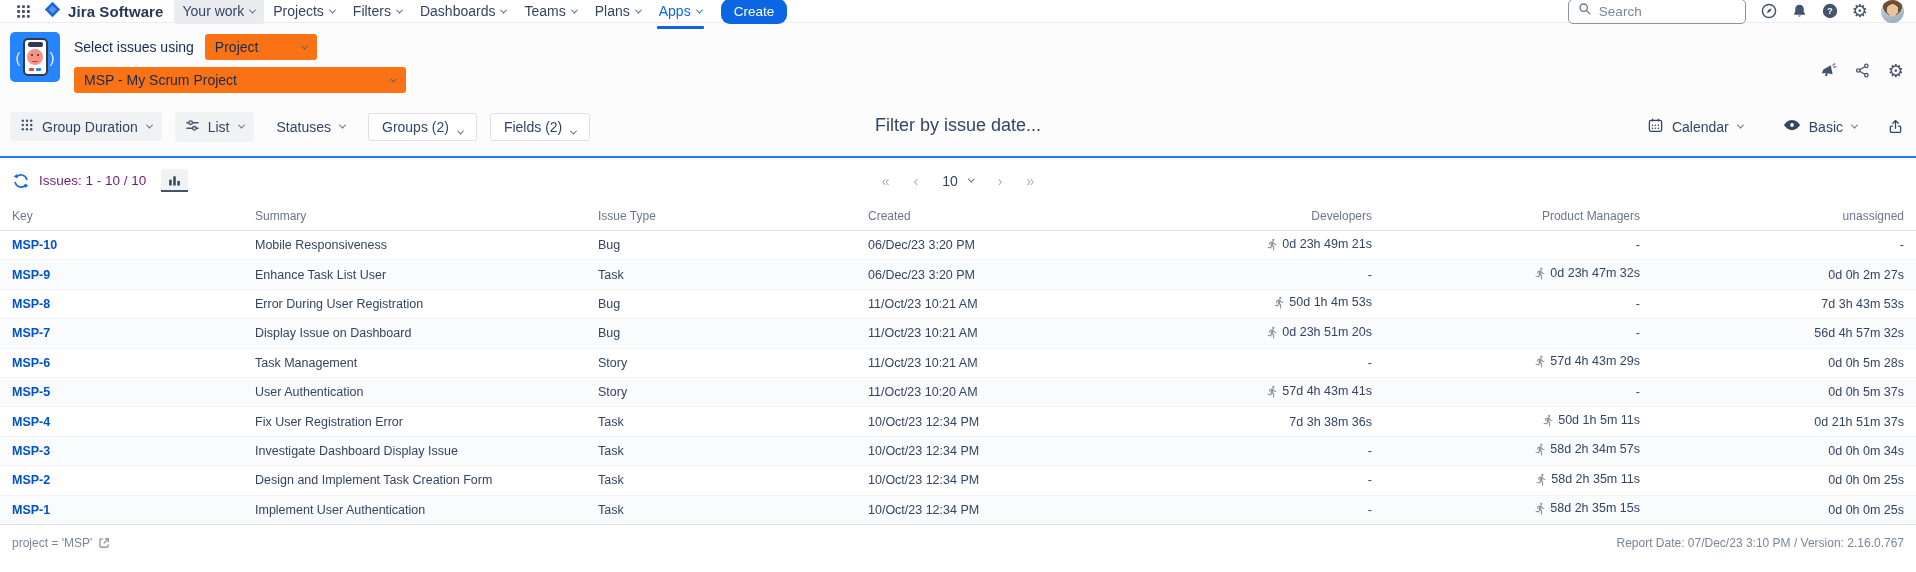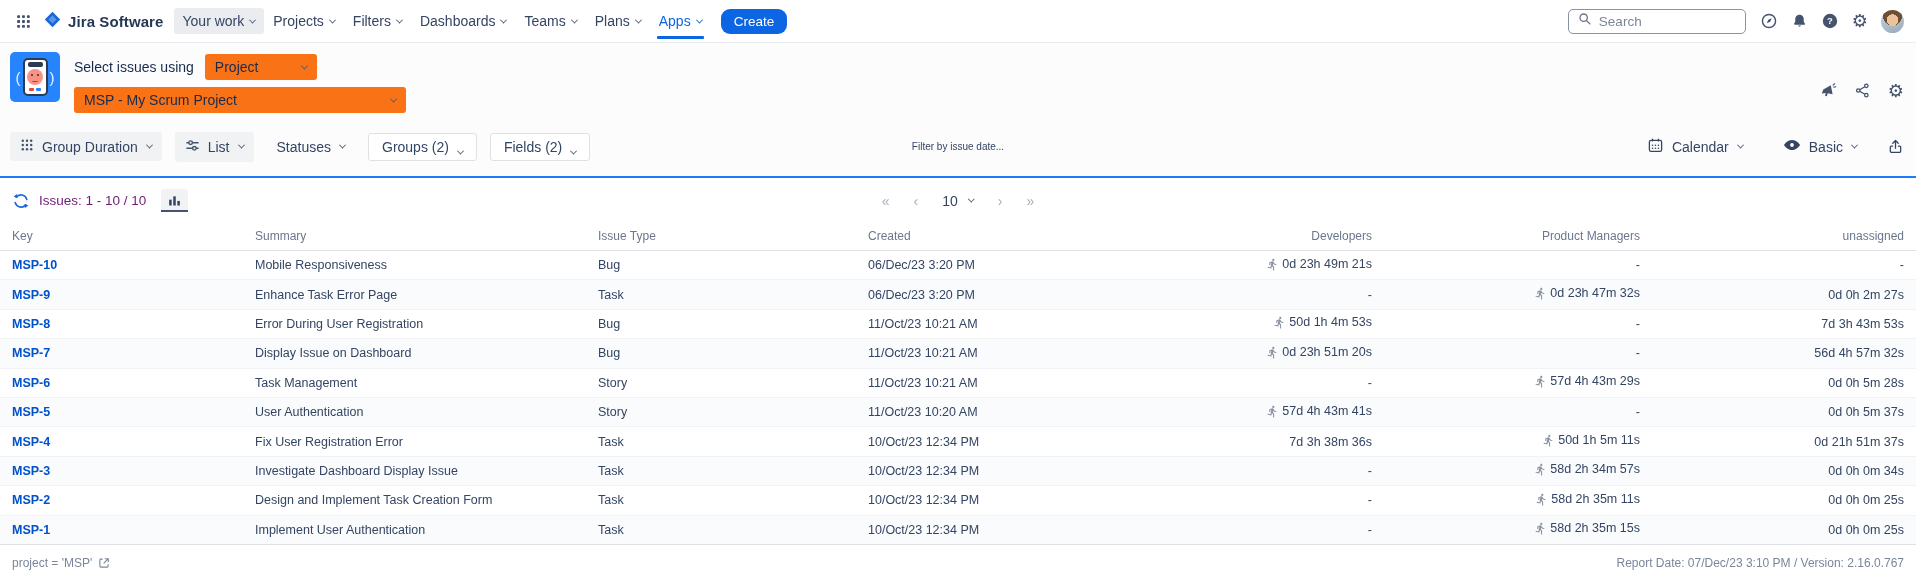--- a/index.html
+++ b/index.html
@@ -1,20 +1,20 @@
 <!DOCTYPE html>
 <html><head>
 <meta charset="utf-8">
 <style>
   * { box-sizing: border-box; margin: 0; padding: 0; }
   html,body { width:1916px; height:572px; overflow:hidden; }
   body { font-family: "Liberation Sans", sans-serif; background:#fff; color:#172B4D; }
 
   
-  .navbar { height:43px; display:flex; align-items:center; padding:0 12px 0 10px; border-bottom:1px solid #EBECF0; position:relative; }
+  .navbar { height:23px; display:flex; align-items:center; padding:0 12px 0 10px; border-bottom:1px solid #EBECF0; position:relative; }
   .appswitcher { display:flex; align-items:center; padding:0 6px; cursor:pointer; }
   .logo { display:flex; align-items:center; gap:6px; margin:0 10px 0 6px; cursor:pointer; }
   .logo-text { font-size:15px; font-weight:700; color:#253858; letter-spacing:.1px; }
   .nav-item { display:flex; align-items:center; gap:6px; padding:5px 9px; font-size:14px; color:#344563; border-radius:3px; cursor:pointer; white-space:nowrap; }
   .nav-item.pill { background:#EBECF0; }
   .nav-item.active { color:#0C66E4; position:relative; }
   .nav-item.active::after { content:""; position:absolute; left:7px; right:7px; bottom:-5px; height:3px; background:#0C66E4; border-radius:1px; }
   .chev { width:5px; height:5px; border-right:1.6px solid #505F79; border-bottom:1.6px solid #505F79; transform:rotate(45deg) translate(-1px,-1px); display:inline-block; }
   .nav-item.active .chev { border-color:#0C66E4; }
   .create-btn { background:#0C66E4; color:#fff; font-size:13.5px; font-weight:500; padding:5px 13px; border-radius:9px; border:none; margin-left:10px; cursor:pointer; font-family:inherit; }
@@ -47,21 +47,21 @@
   .select.mode { width:112px; }
   .select.project { width:332px; }
   .header-icons { margin-left:auto; display:flex; align-items:center; gap:17px; align-self:center; margin-top:16px; }
 
   
   .toolbar { display:flex; align-items:center; padding:11px 12px 13px 10px; gap:13px; position:relative; border-bottom:2px solid #1D7AFC; background:#FCFCFD; }
   .tbtn { display:flex; align-items:center; gap:8px; font-size:14px; color:#344563; padding:6px 10px; border-radius:3px; cursor:pointer; white-space:nowrap; }
   .tbtn .chev { margin-left:1px; }
   .tbtn.subtle { background:#F1F2F4; }
   .tbtn.outlined { border:1px solid #DFE1E6; background:#fff; padding:5px 13px;align-items:flex-end; }
-  .filter-center { position:absolute; left:50%; top:50%; transform:translate(-50%,-60%); color:#344563; font-size:10px; cursor:text; }
+  .filter-center { position:absolute; left:50%; top:50%; transform:translate(-50%,-60%); color:#344563; font-size:18px; cursor:text; }
   .toolbar-right { margin-left:auto; display:flex; align-items:center; gap:20px; }
 
   
   .issues-bar { display:flex; align-items:center; padding:11px 12px 9px 12px; position:relative; }
   .issues-count { font-size:13.5px; color:#701a75; margin-left:9px; }
   .chart-btn { margin-left:15px; background:#F1F2F4; border-radius:3px 3px 0 0; border-bottom:2px solid #44546F; padding:4px 6px 2px; display:flex; cursor:pointer; }
   .pagination { position:absolute; left:50%; transform:translateX(-50%); display:flex; align-items:center; gap:24px; font-size:14px; }
   .pg-arrow { color:#A6AEBB; font-size:14px; cursor:default; }
   .pg-size { display:flex; align-items:center; gap:11px; color:#344563; cursor:pointer; }
 
@@ -364,21 +364,21 @@
             <svg class="run" viewBox="0 0 24 24" width="13" height="13">
               <path fill="#8C95A3" d="M13.49 5.48c1.1 0 2-.9 2-2s-.9-2-2-2-2 .9-2 2 .9 2 2 2zm-3.6 13.9l1-4.4 2.1 2v6h2v-7.5l-2.1-2 .6-3c1.3 1.5 3.3 2.5 5.5 2.5v-2c-1.9 0-3.5-1-4.3-2.4l-1-1.6c-.4-.6-1-1-1.7-1-.3 0-.5.1-.8.1l-5.2 2.2v4.7h2v-3.4l1.8-.7-1.6 8.1-4.9-1-.4 2 7 1.4z"></path>
             </svg>
             <span>0d 23h 49m 21s</span>
           </span></div>
         <div class="r">-</div>
         <div class="r">-</div>
       </div>
       <div class="grid-cols trow">
         <div><a class="key-link">MSP-9</a></div>
-        <div>Enhance Task Error Page</div>
+        <div>Enhance Task List User</div>
         <div>Task</div>
         <div>06/Dec/23 3:20 PM</div>
         <div class="r">-</div>
         <div class="r"><span class="dur">
             <svg class="run" viewBox="0 0 24 24" width="13" height="13">
               <path fill="#8C95A3" d="M13.49 5.48c1.1 0 2-.9 2-2s-.9-2-2-2-2 .9-2 2 .9 2 2 2zm-3.6 13.9l1-4.4 2.1 2v6h2v-7.5l-2.1-2 .6-3c1.3 1.5 3.3 2.5 5.5 2.5v-2c-1.9 0-3.5-1-4.3-2.4l-1-1.6c-.4-.6-1-1-1.7-1-.3 0-.5.1-.8.1l-5.2 2.2v4.7h2v-3.4l1.8-.7-1.6 8.1-4.9-1-.4 2 7 1.4z"></path>
             </svg>
             <span>0d 23h 47m 32s</span>
           </span></div>
         <div class="r"><span class="dur">

